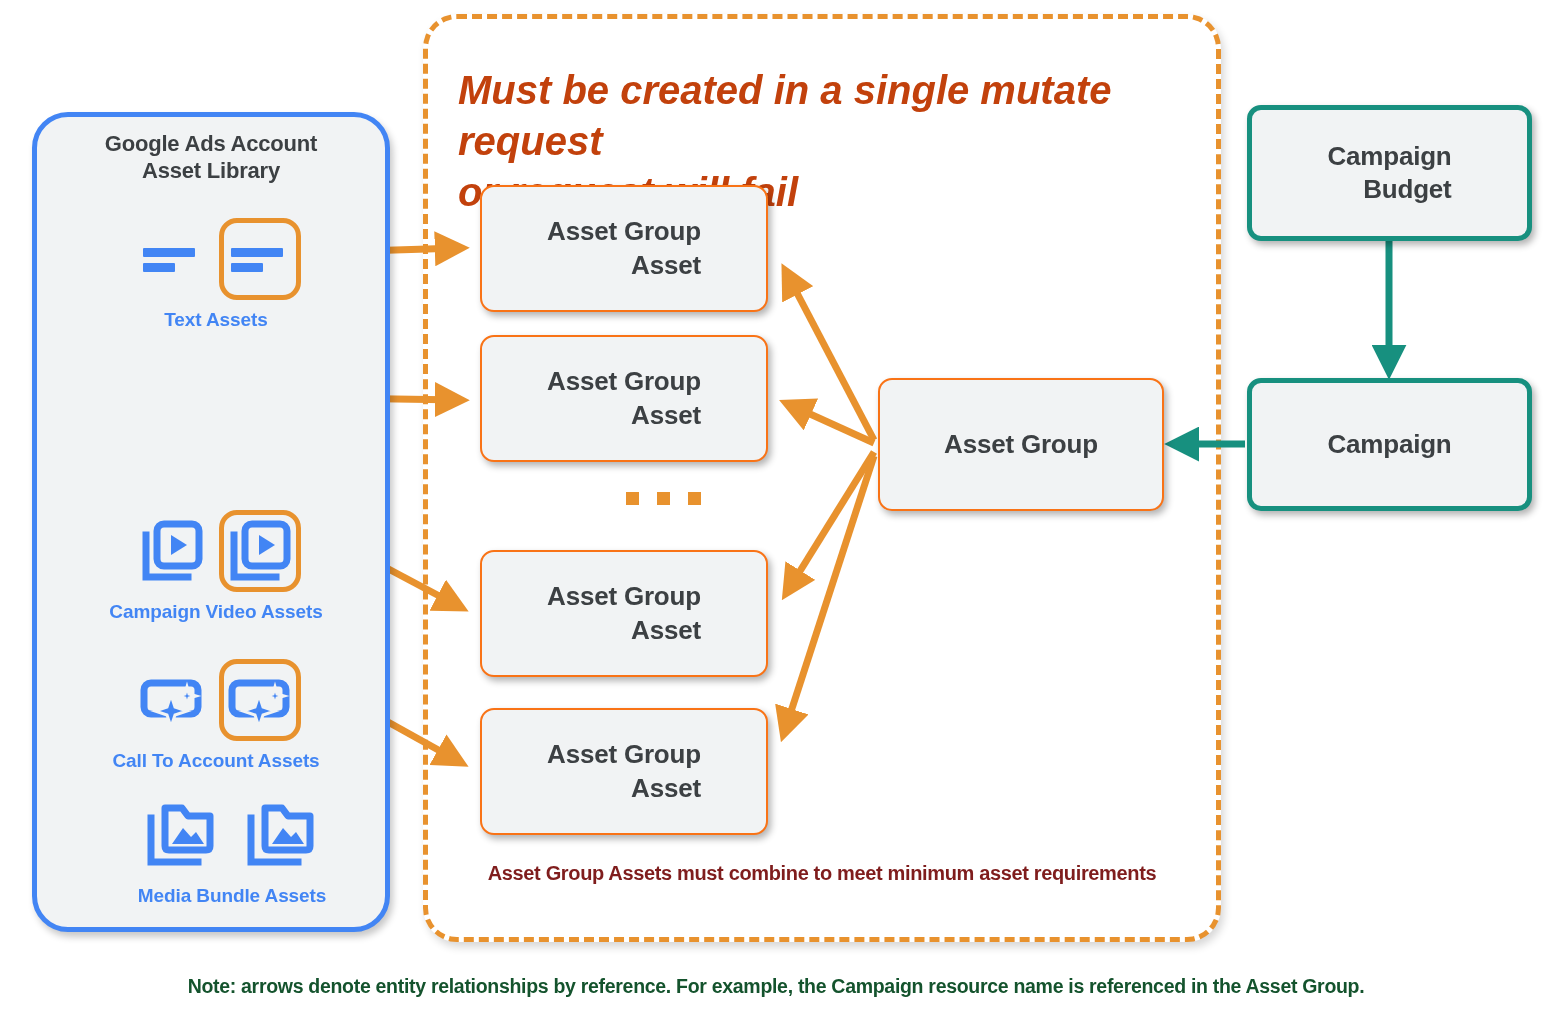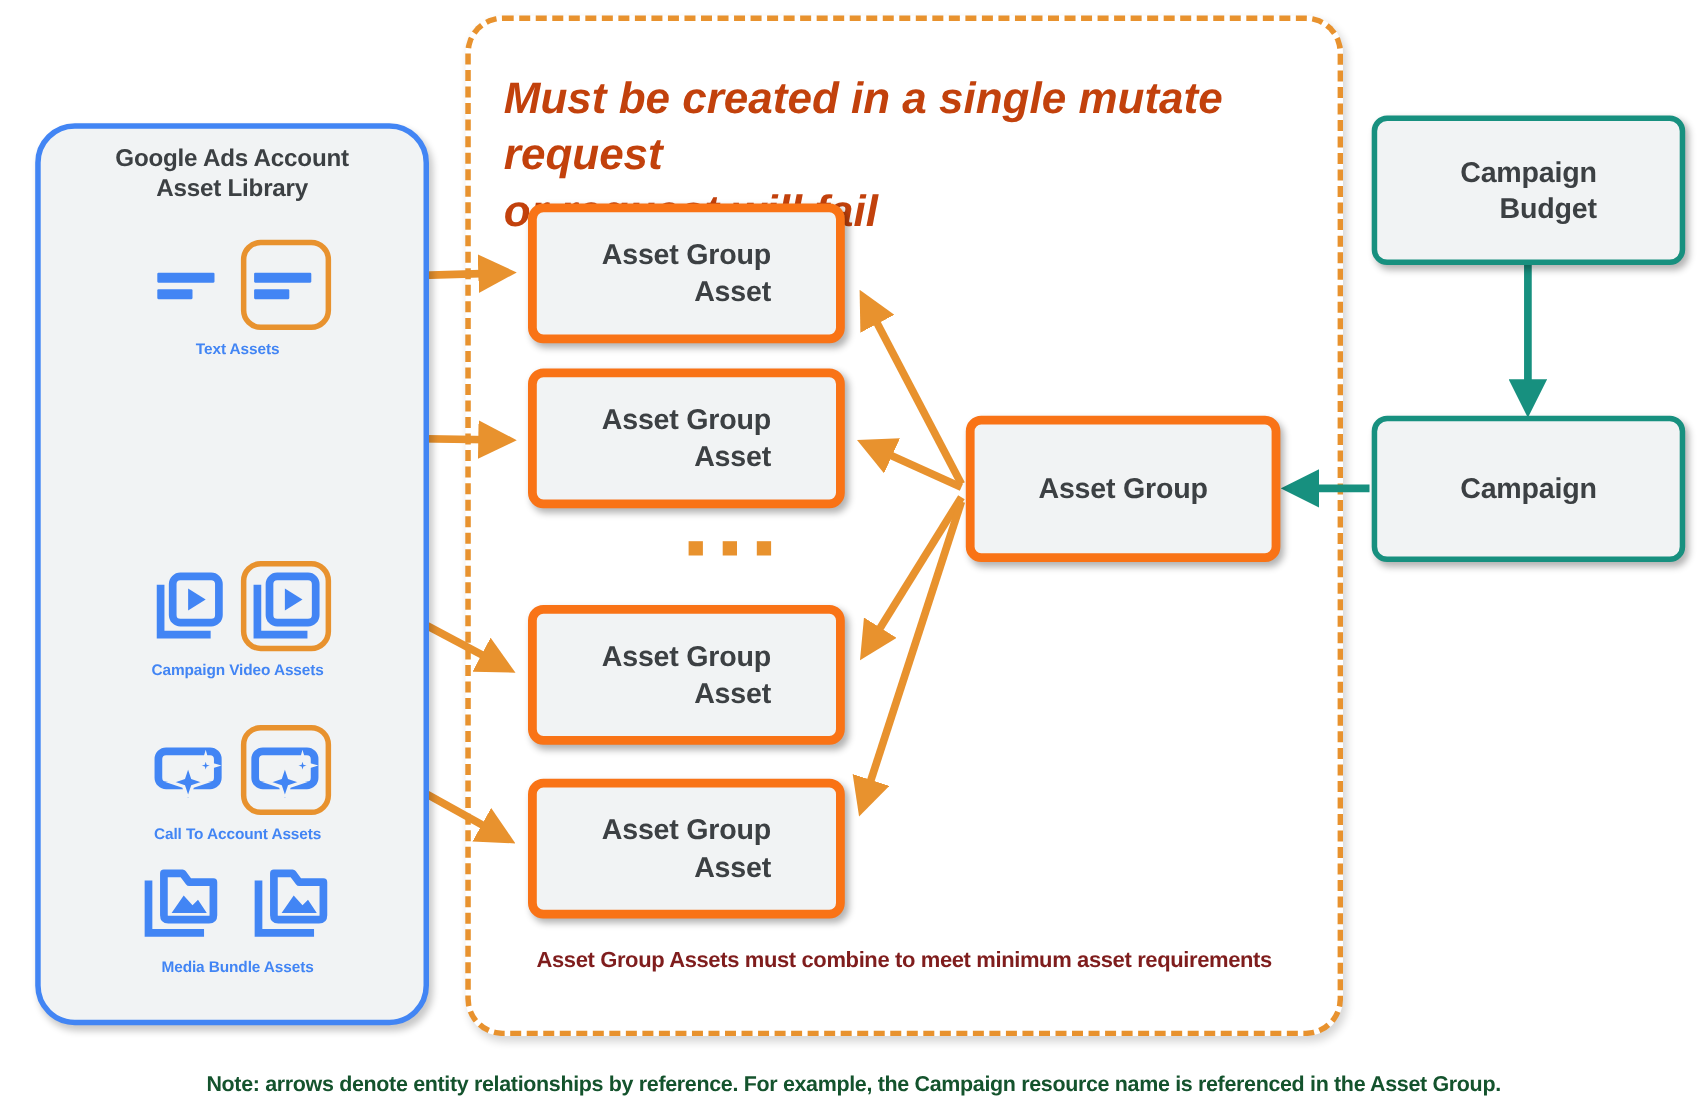--- a/index.html
+++ b/index.html
@@ -65,21 +65,21 @@
     align-items: center;
     justify-content: center;
     box-sizing: border-box;
   }
   .icon-slot.highlight {
     border: 5px solid #e8922e;
     border-radius: 18px;
   }
   .asset-label {
     text-align: center;
-    font-size: 14px;
+    font-size: 19px;
     font-weight: bold;
     color: #4285f4;
     margin-top: 4px;
     letter-spacing: -0.1px;
   }
 
   
   #mutate-container {
     position: absolute;
     left: 423px;
@@ -131,21 +131,21 @@
     text-align: right;
     font-size: 26px;
     font-weight: bold;
     color: #3c4043;
     line-height: 1.28;
     box-shadow: 3px 4px 7px rgba(0,0,0,0.3);
     white-space: pre-line;
     letter-spacing: -0.2px;
     z-index: 5;
   }
-  .node.orange { border: 8px solid #f97316; }
+  .node.orange { border: 2px solid #f97316; }
   .node.teal   { border: 5px solid #17907f; }
 
   .aga-box { left: 480px; width: 288px; height: 127px; }
   #aga-1 { top: 185px; }
   #aga-2 { top: 335px; }
   #aga-3 { top: 550px; }
   #aga-4 { top: 708px; }
 
   #asset-group-node { left: 878px; top: 378px; width: 286px; height: 133px; }
   #campaign-budget-node { left: 1247px; top: 105px; width: 285px; height: 136px; }
@@ -252,21 +252,21 @@
           <svg width="66" height="50" viewBox="0 0 66 50" aria-hidden="true">
             <rect x="5" y="8" width="54" height="31" rx="7" fill="none" stroke="#4285f4" stroke-width="7"></rect>
             <polygon points="32,20 36,32 48,36 36,40 32,52 28,40 16,36 28,32" fill="#4285f4" stroke="#f1f3f4" stroke-width="3"></polygon>
             <polygon points="48,12 50,19 57,21 50,23 48,30 46,23 39,21 46,19" fill="#4285f4" stroke="#f1f3f4" stroke-width="3"></polygon>
           </svg>
         </div>
       </div>
       <div class="asset-label">Call To Account Assets</div>
     </div>
 
-    <div class="asset-row" style="top:658px;">
+    <div class="asset-row" style="top:672px;margin-left:16px;">
       <div class="icon-pair" style="gap:18px;">
         <div class="icon-slot">
           <svg width="72" height="66" viewBox="0 0 72 66" aria-hidden="true">
             <path d="M5 16 L5 60 L52 60" fill="none" stroke="#4285f4" stroke-width="7" stroke-linecap="square"></path>
             <path d="M19 6 L36 6 L42 14 L64 14 L64 44 Q64 48 60 48 L23 48 Q19 48 19 44 Z" fill="none" stroke="#4285f4" stroke-width="7" stroke-linejoin="round"></path>
             <polygon points="26,42 37,26 45,35 50,30 58,42" fill="#4285f4"></polygon>
           </svg>
         </div>
         <div class="icon-slot">
           <svg width="72" height="66" viewBox="0 0 72 66" aria-hidden="true">

